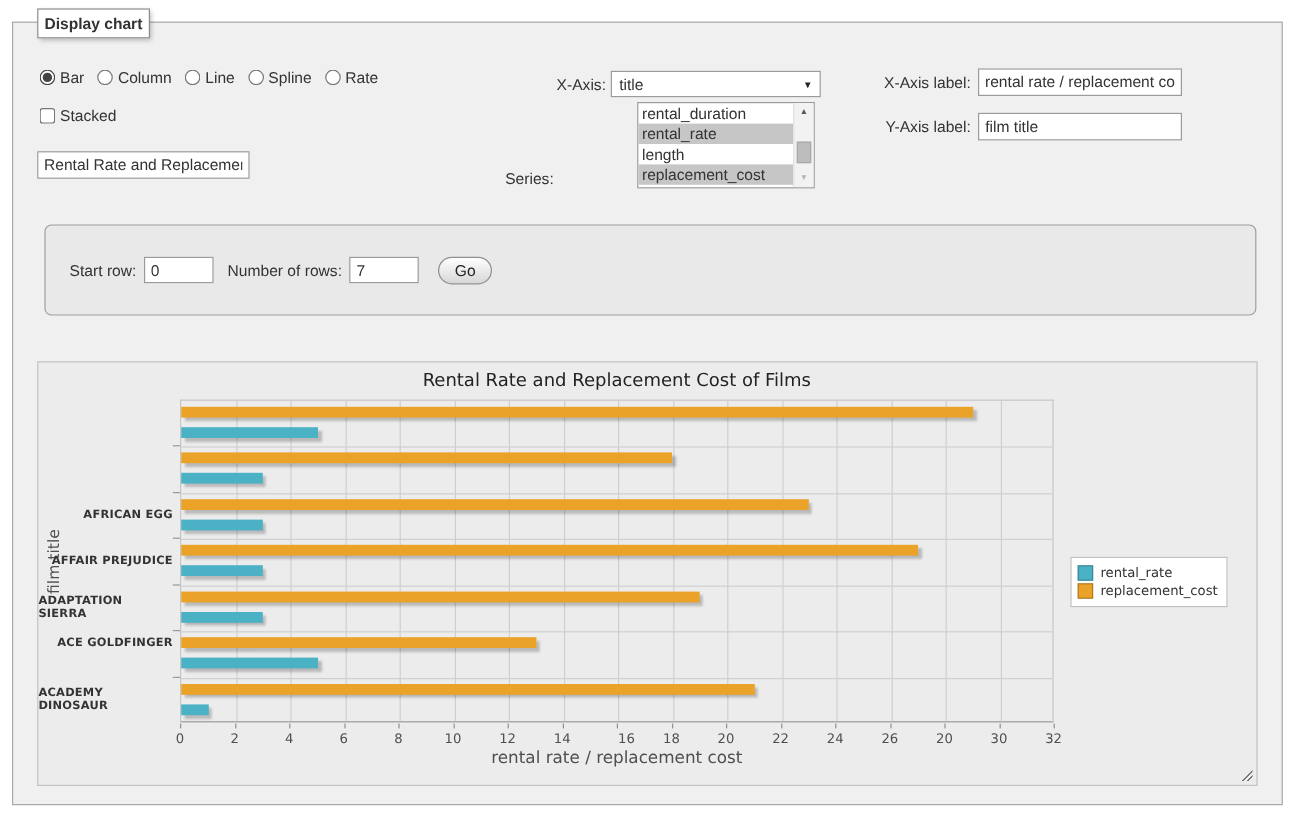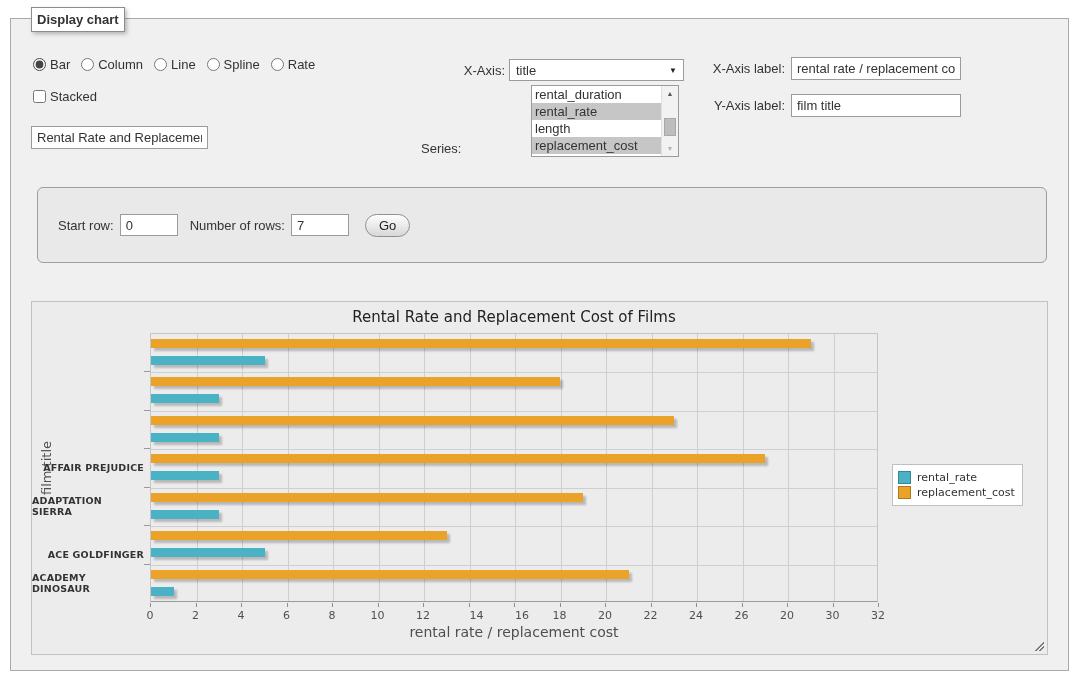--- a/index.html
+++ b/index.html
@@ -32,21 +32,21 @@
     border:1px solid #9b9b9b; overflow:hidden; padding-right:17px; }
   .listbox .opt { height:17px; line-height:17px; padding:0 3px; white-space:nowrap; font-size:13px; }
   .listbox .opt.sel { background:#c6c6c6; }
   .sbar { position:absolute; right:0; top:0; bottom:0; width:17px; background:#f2f2f2; border-left:1px solid #e0e0e0; }
   .sbar .btn { position:absolute; left:1px; right:1px; height:15px; display:flex; align-items:center;
     justify-content:center; font-size:7px; color:#555; background:#f2f2f2; }
   .sbar .btn.up { top:0; }
   .sbar .btn.down { bottom:0; color:#b5b5b5; }
   .sbar .thumb { position:absolute; left:2px; right:2px; top:45%; height:27%; background:#bdbdbd; border:1px solid #a8a8a8; }
 
-  .groupB { position:absolute; left:692px; top:38px; }
+  .groupB { position:absolute; left:716px; top:38px; }
   .gb-row { display:flex; align-items:center; margin-bottom:14px; }
   .gb-row .lbl { width:82px; text-align:right; margin-right:6px; }
   .gb-row .txt { width:170px; }
 
   .rows-panel { position:absolute; left:26px; top:168px; width:1010px; height:76px;
     background:#e9e9e9; border:1px solid #9e9e9e; border-radius:6px; display:flex; align-items:center; padding-left:20px; }
   .rows-panel .txt { width:58px; height:22px; }
   .rows-panel .lbl2 { margin-right:6px; }
   .rows-panel .spacer { width:12px; }
   .go-btn { margin-left:16px; padding:3px 13px; font-size:13px; color:#222;
@@ -220,21 +220,21 @@
       <div class="xlab" style="left: 194px;">4</div>
       <div class="xtick" style="left: 254.5px;"></div>
       <div class="xlab" style="left: 239.5px;">6</div>
       <div class="xtick" style="left: 300px;"></div>
       <div class="xlab" style="left: 285px;">8</div>
       <div class="xtick" style="left: 345.5px;"></div>
       <div class="xlab" style="left: 330.5px;">10</div>
       <div class="xtick" style="left: 391px;"></div>
       <div class="xlab" style="left: 376px;">12</div>
       <div class="xtick" style="left: 436.5px;"></div>
-      <div class="xlab" style="left: 421.5px; text-align: right;">14</div>
+      <div class="xlab" style="left: 421.5px;">14</div>
       <div class="xtick" style="left: 482px;"></div>
       <div class="xlab" style="left: 467px; text-align: right;">16</div>
       <div class="xtick" style="left: 527.5px;"></div>
       <div class="xlab" style="left: 512.5px;">18</div>
       <div class="xtick" style="left: 573px;"></div>
       <div class="xlab" style="left: 558px;">20</div>
       <div class="xtick" style="left: 618.5px;"></div>
       <div class="xlab" style="left: 603.5px;">22</div>
       <div class="xtick" style="left: 664px;"></div>
       <div class="xlab" style="left: 649px;">24</div>
@@ -245,18 +245,19 @@
       <div class="xtick" style="left: 800.5px;"></div>
       <div class="xlab" style="left: 785.5px;">30</div>
       <div class="xtick" style="left: 846px;"></div>
       <div class="xlab" style="left: 831px;">32</div>
       <div class="ytick" style="top: 69.4286px;"></div>
       <div class="ytick" style="top: 107.857px;"></div>
       <div class="ytick" style="top: 146.286px;"></div>
       <div class="ytick" style="top: 184.714px;"></div>
       <div class="ytick" style="top: 223.143px;"></div>
       <div class="ytick" style="top: 261.571px;"></div>
+      <div class="ycat" style="top: 107.857px; height: 38.4286px;">AFRICAN EGG</div>
       <div class="ycat" style="top: 146.286px; height: 38.4286px;">AFFAIR PREJUDICE</div>
       <div class="ycat" style="top: 184.714px; height: 38.4286px;">ADAPTATION SIERRA</div>
-      <div class="ycat" style="top: 233px; height: 38.4286px;">ACE GOLDFINGER</div>
+      <div class="ycat" style="top: 214px; height: 38.4286px;">ACE GOLDFINGER</div>
       <div class="ycat" style="top: 261.571px; height: 38.4286px;">ACADEMY DINOSAUR</div>
     </div>
 </div>
 
 </body></html>

